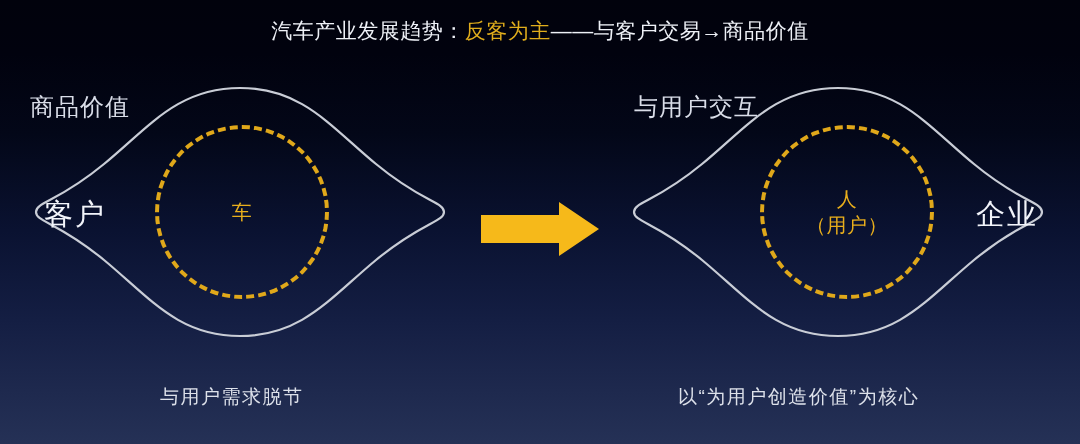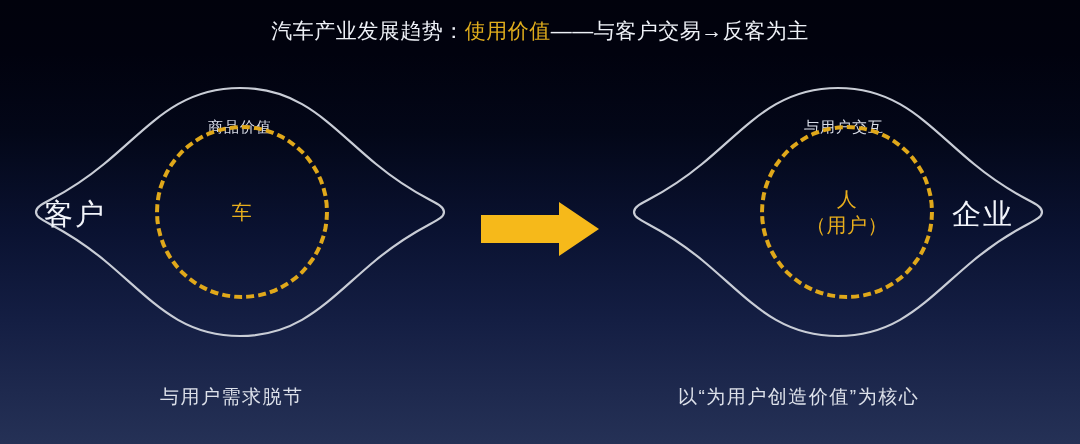--- a/index.html
+++ b/index.html
@@ -52,26 +52,25 @@
   .rhombus-svg {
     position: absolute;
     top: 0;
     left: 0;
     width: 420px;
     height: 260px;
   }
 
   .value-label {
     position: absolute;
-    top: 34px;
+    top: 14px;
     left: 0;
     width: 420px;
-    text-align: center;
     color: #d9dde8;
-    font-size: 15px;
+    font-size: 24px;
     line-height: 22px;
     letter-spacing: 1px;
   }
   #diagram-right .value-label { left: 6px; }
 
   
   .dashed-circle {
     position: absolute;
     top: 43px;
     left: 125px;
@@ -104,21 +103,21 @@
   .side-label {
     position: absolute;
     top: 194px;
     color: #f2f4fa;
     font-size: 29px;
     line-height: 40px;
     letter-spacing: 2px;
     white-space: nowrap;
   }
   #label-kehu  { left: 44px; }
-  #label-qiye  { left: 952px; text-align: center; }
+  #label-qiye  { left: 976px; text-align: center; }
 
   
   #arrow {
     position: absolute;
     left: 481px;
     top: 200px;
     width: 118px;
     height: 58px;
   }
 
@@ -134,21 +133,21 @@
   }
   #caption-left  { left: 160px; }
   #caption-right { left: 678px; }
 </style>
 </head>
 <body>
 
 <div id="slide">
 
   <div id="title-bar">
-    <span class="t-white">汽车产业发展趋势：</span><span class="t-gold">使用价值</span><span class="t-white">——与客户交易→反客为主</span>
+    <span class="t-white">汽车产业发展趋势：</span><span class="t-gold">反客为主</span><span class="t-white">——与客户交易→商品价值</span>
   </div>
 
   <div id="diagram-left" class="diagram">
     <svg class="rhombus-svg" viewBox="0 0 420 260">
       <path d="M 210 6
                C 272 6 300 44 346 82
                C 392 120 414 120 414 130
                C 414 140 392 140 346 178
                C 300 216 272 254 210 254
                C 148 254 120 216 74 178

